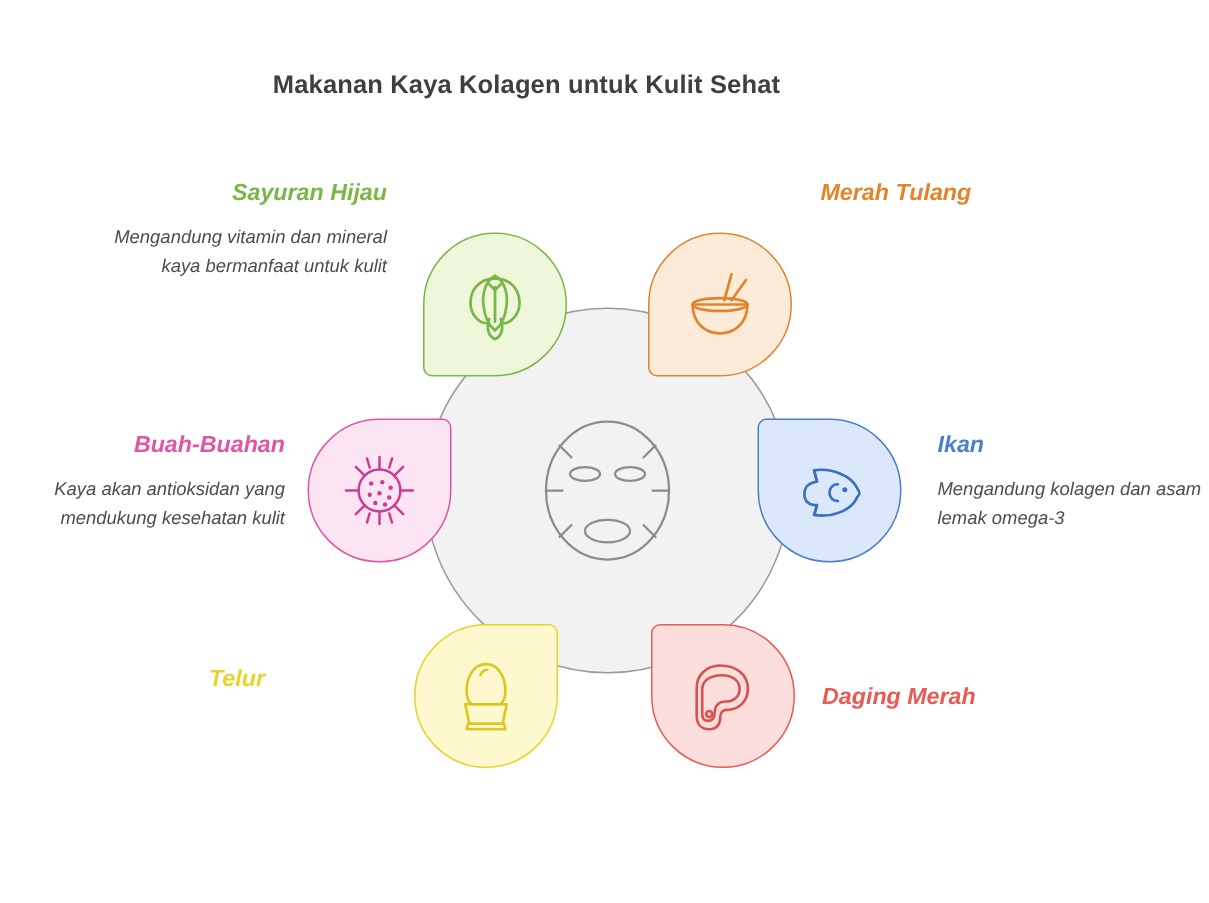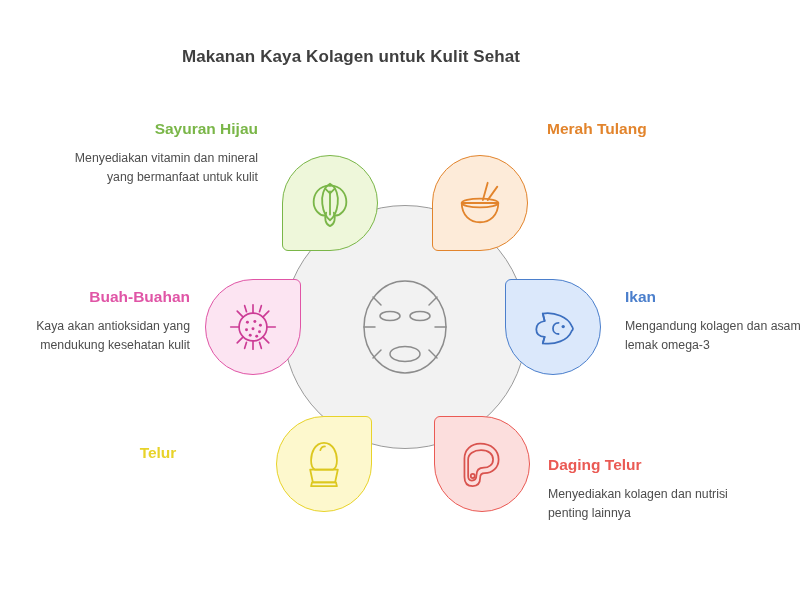--- a/index.html
+++ b/index.html
@@ -86,20 +86,21 @@
   .pin.p-yellow { left: 276px; top: 416px; border-radius: 50% 6px 50% 50%; }
   .pin.p-yellow .pin-inner { transform: rotate(0deg); }
 
   .pin.p-red    { left: 434px; top: 416px; border-radius: 6px 50% 50% 50%; }
   .pin.p-red .pin-inner    { transform: rotate(0deg); }
 
   
   .block {
     position: absolute;
     width: 210px;
+    font-style: italic;
   }
   .block .cat-title {
     font-size: 15.5px;
     font-weight: bold;
     margin: 0 0 11px 0;
     line-height: 1.15;
   }
   .block .cat-desc {
     font-size: 12.3px;
     color: #4d4d4d;
@@ -225,21 +226,21 @@
                C24 49 21 52 16 52 C10 52 7 48 7 42 L7 22 C7 13 14 6 24 6 Z"></path>
       <path d="M25 13 C33 13 38 17 38 23 C38 29 33 32 28 32 C23 32 20 35 20 40
                C20 44 18 46 15 46 C12 46 11 44 11 41 L11 23 C11 17 17 13 25 13 Z"></path>
       <circle cx="16" cy="41" r="2.2"></circle>
     </svg>
   </div>
 </div>
 
 <div class="block b-green align-right">
   <p class="cat-title" style="color:#7ab648;">Sayuran Hijau</p>
-  <p class="cat-desc">Menyediakan vitamin dan mineral yang bermanfaat untuk kulit</p>
+  <p class="cat-desc">Mengandung vitamin dan mineral kaya bermanfaat untuk kulit</p>
 </div>
 
 <div class="block b-orange align-left">
   <p class="cat-title" style="color:#e2842c;">Merah Tulang</p>
 </div>
 
 <div class="block b-pink align-right">
   <p class="cat-title" style="color:#e055a6;">Buah-Buahan</p>
   <p class="cat-desc">Kaya akan antioksidan yang mendukung kesehatan kulit</p>
 </div>
@@ -247,15 +248,14 @@
 <div class="block b-blue align-left">
   <p class="cat-title" style="color:#4b7fcc;">Ikan</p>
   <p class="cat-desc">Mengandung kolagen dan asam lemak omega-3</p>
 </div>
 
 <div class="block b-yellow align-right">
   <p class="cat-title" style="color:#e8d32a;">Telur</p>
 </div>
 
 <div class="block b-red align-left">
-  <p class="cat-title" style="color:#ea5a54;">Daging Telur</p>
-  <p class="cat-desc">Menyediakan kolagen dan nutrisi penting lainnya</p>
+  <p class="cat-title" style="color:#ea5a54;">Daging Merah</p>
 </div>
 
 </body></html>

